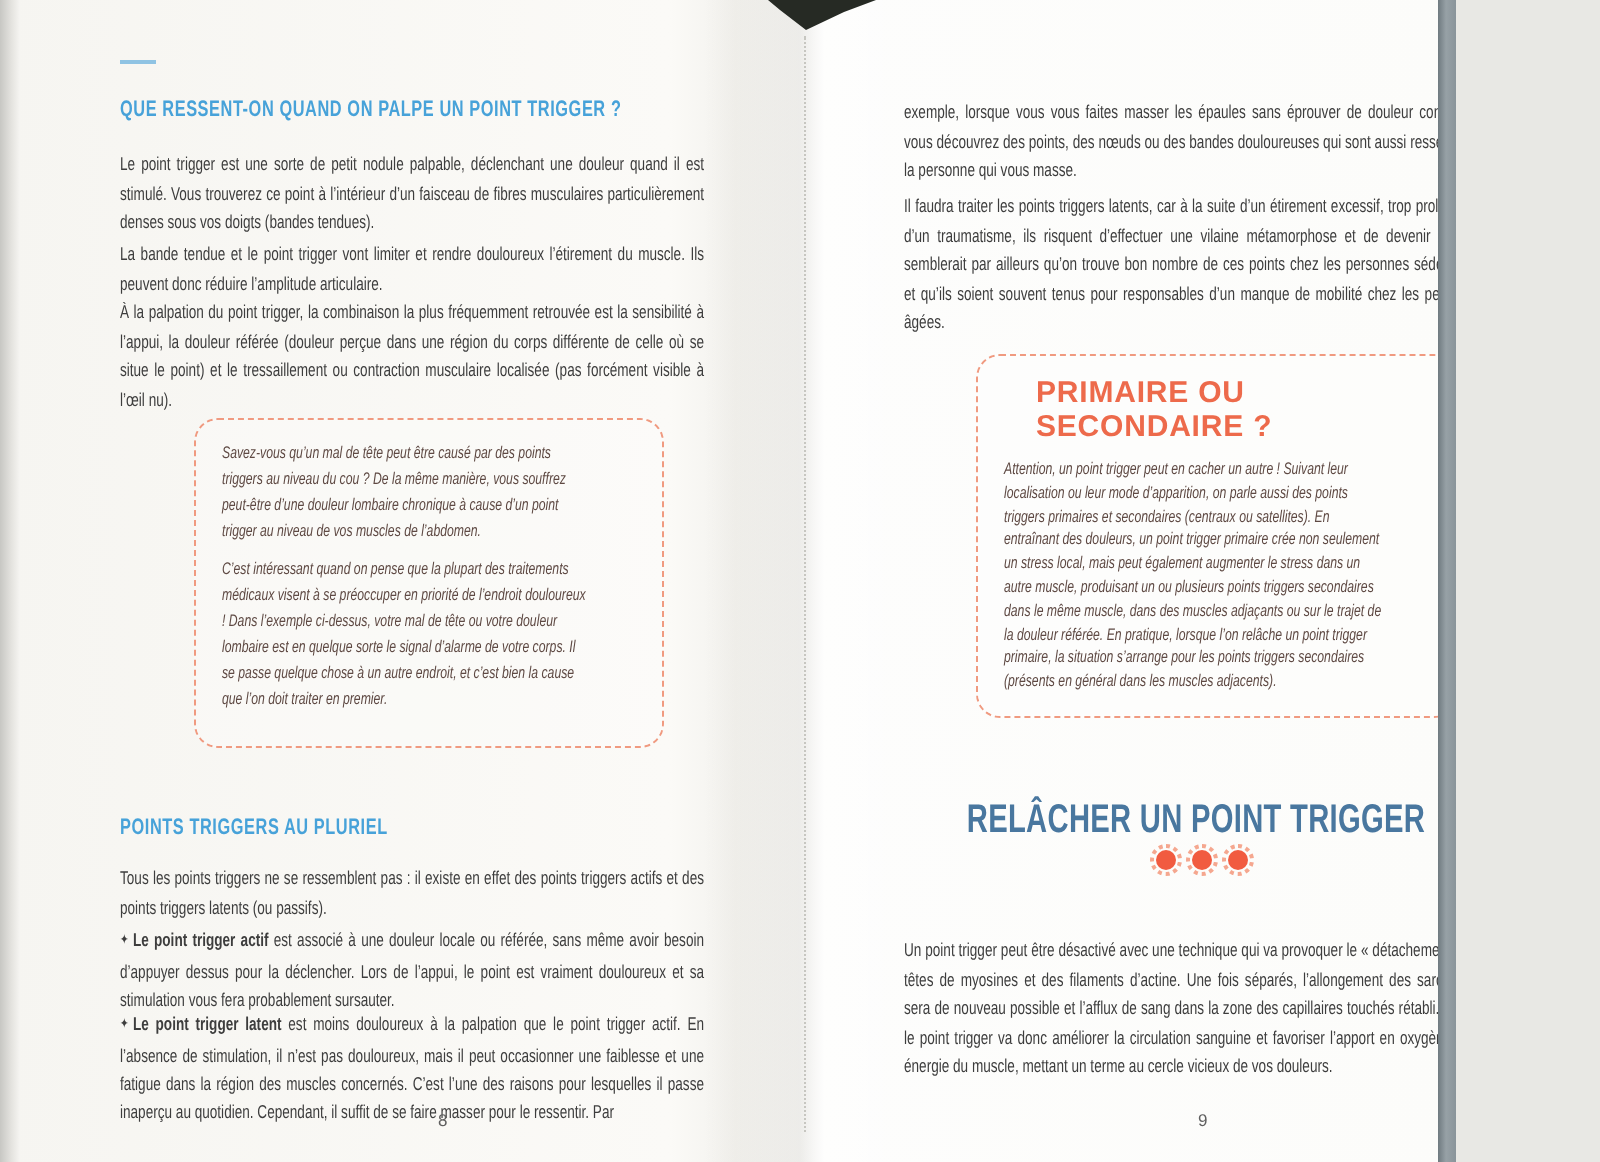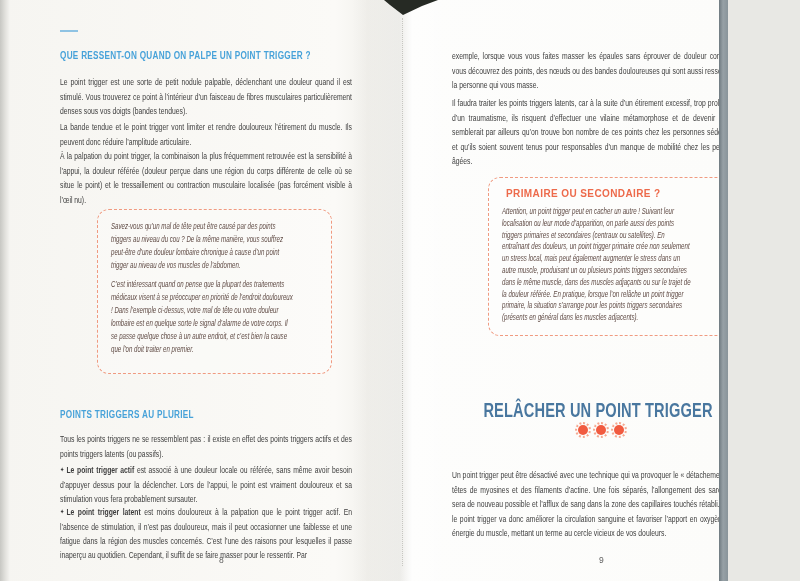--- a/index.html
+++ b/index.html
@@ -30,21 +30,21 @@
   .bullet-glyph { font-size:7px; margin-right:3px; position:relative; top:-1px; }
   .sec-head {
     position:absolute; width:420px; font-size:11.2px; font-weight:bold;
     color:#47a2d9; letter-spacing:.4px;
   }
   .head-dash { position:absolute; left:60px; top:30px; width:18px; height:2px; background:#8fc3e3; }
   .callout {
     position:absolute; border:1px dashed #f09a80; border-radius:12px;
     background:rgba(255,255,255,0.25); padding:10px 12px 11px 13px;
   }
-  .callout-title { font-size:10px; font-weight:bold; color:#ed6a4b; letter-spacing:.4px; margin:0 0 7px 4px; }
+  .callout-title { font-size:15px; font-weight:bold; color:#ed6a4b; letter-spacing:.4px; margin:0 0 7px 16px; }
   .callout-body { font-style:italic; color:#5f4a44; }
   .callout-l .callout-body { width:253px; font-size:8.4px; line-height:13px; }
   .callout-l .callout-body p { margin:0 0 6px 0; }
   .callout-r .callout-body { width:262px; font-size:8.4px; line-height:11.8px; }
   .callout-r .callout-body p { margin:0; }
   .chapter-head {
     position:absolute; left:452px; top:386px; width:400px; text-align:center;
     font-size:20px; font-weight:bold; color:#49779f; letter-spacing:.2px;
   }
   .dots-row { position:absolute; left:578px; top:425px; width:46px; display:flex; justify-content:space-between; }

